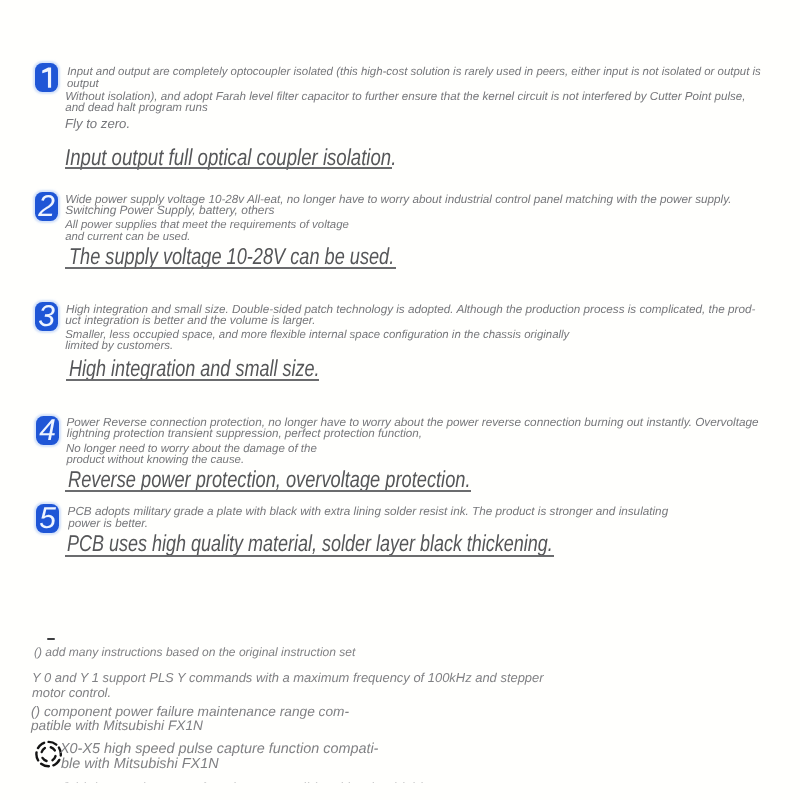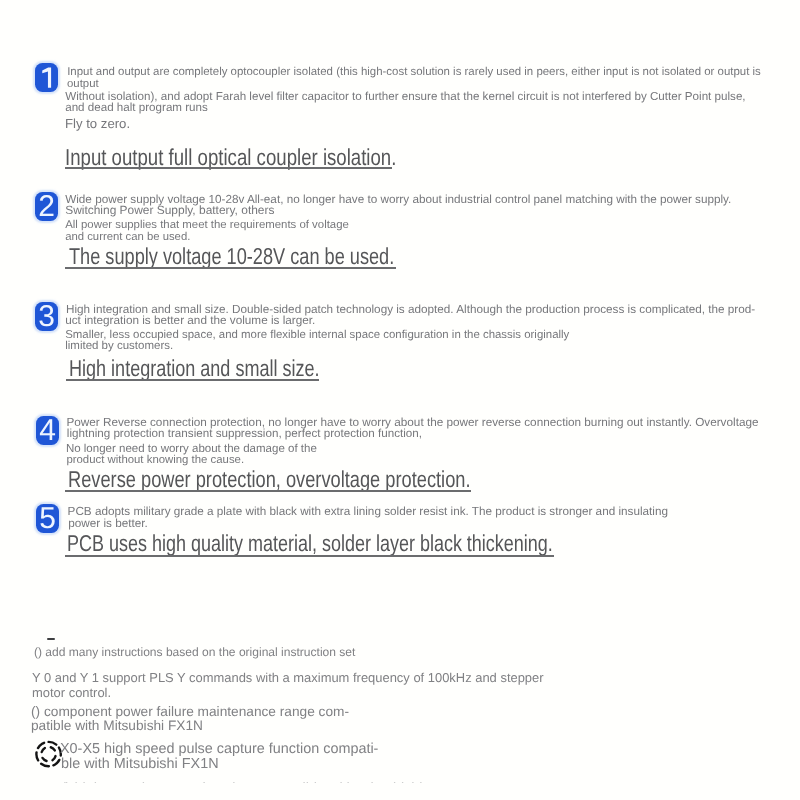--- a/index.html
+++ b/index.html
@@ -1,20 +1,20 @@
 <!DOCTYPE html>
 <html><head>
 <meta charset="utf-8">
 <style>
   html,body{margin:0;padding:0;}
   body{width:800px;height:800px;background:#fffffd;overflow:hidden;
        font-family:"Liberation Sans",sans-serif;
        -webkit-font-smoothing:antialiased;
        text-rendering:geometricPrecision;}
-  .page{position:relative;width:664px;height:800px;filter:opacity(1);}
+  .page{position:relative;width:664px;height:800px;filter:opacity(1);font-style:italic;}
 
   
   .badge{position:absolute;width:23px;height:29px;border-radius:7.5px;
          background:#1f56d6;color:#eef4ff;
          font-size:30px;line-height:30px;text-align:center;font-weight:400;
          box-shadow:0 0 2px 1.5px rgba(176,202,246,.55);}
   .badge svg{display:block;}
   .sr{position:absolute;width:0;height:0;overflow:hidden;opacity:0;}
 
   

